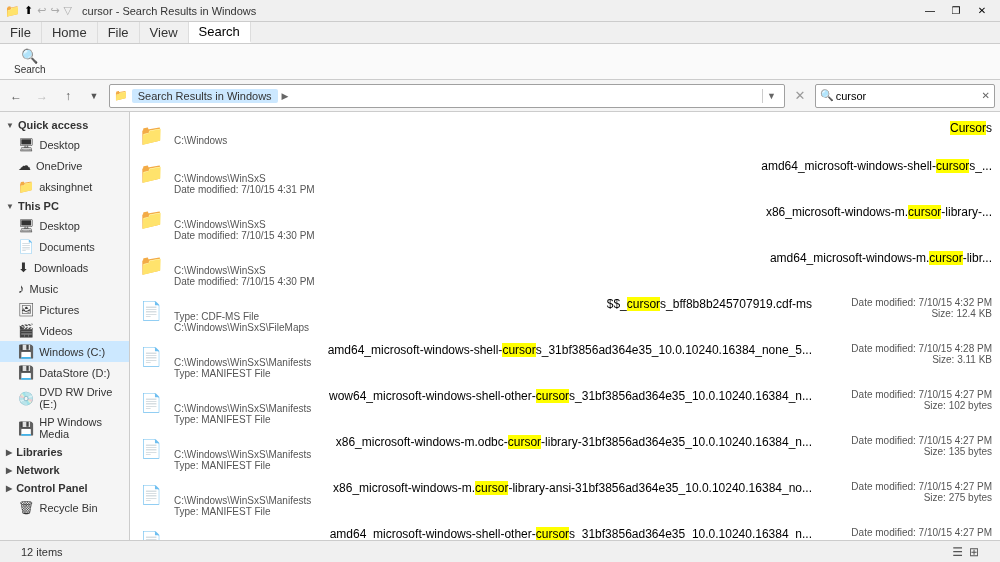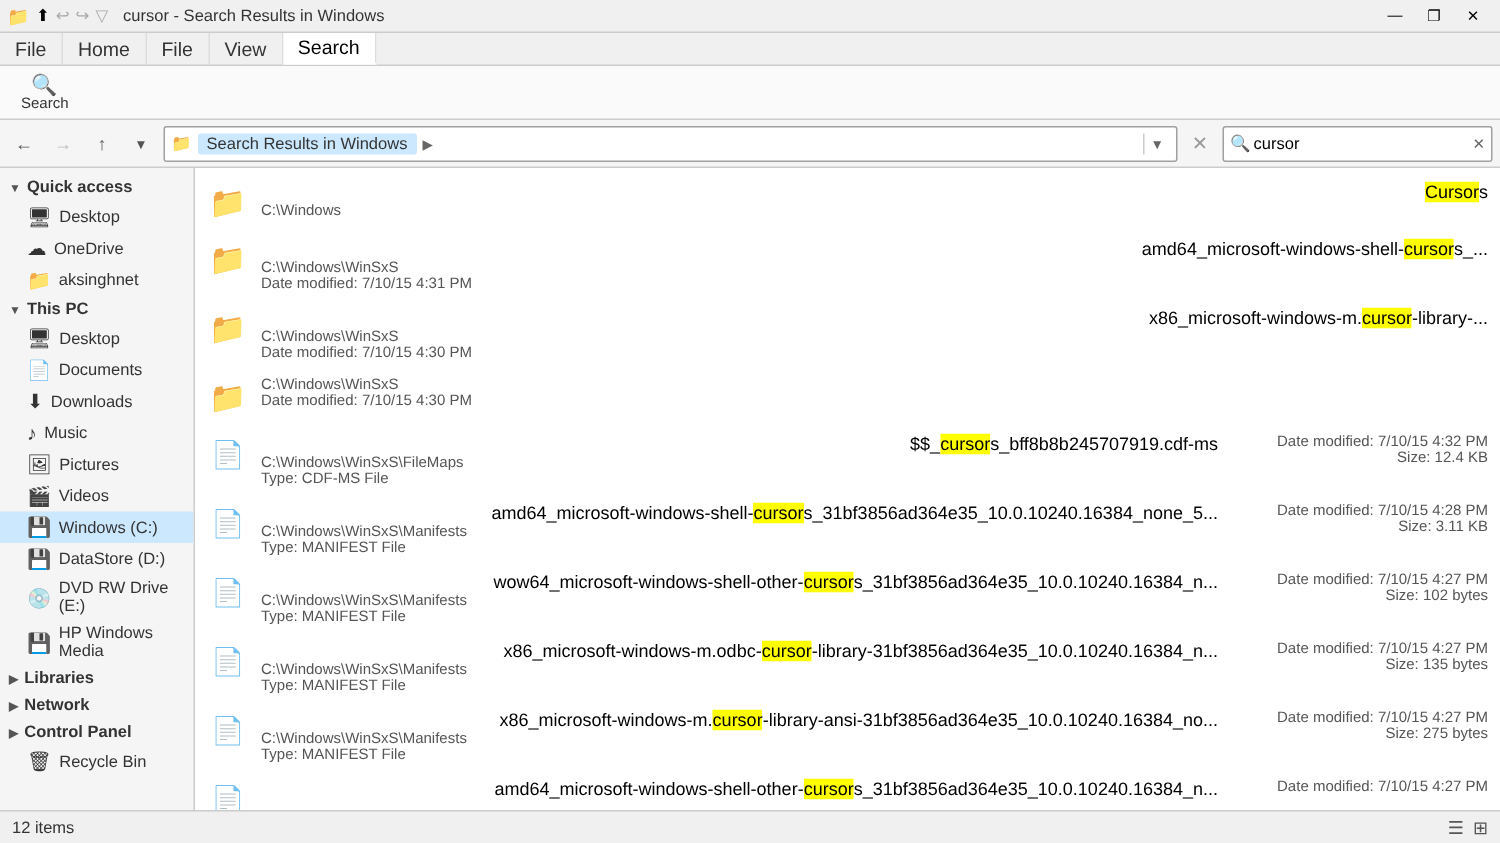--- a/index.html
+++ b/index.html
@@ -190,21 +190,21 @@
 
     .highlight { background: #ffff00; }
 
     
     .status-bar {
       height: 22px;
       background: #f0f0f0;
       border-top: 1px solid #ccc;
       display: flex;
       align-items: center;
-      padding: 0 8px;
+      padding: 0 21px;
       justify-content: space-between;
       font-size: 11px; color: #333;
     }
     .status-right { display: flex; gap: 6px; align-items: center; }
     .view-btn { cursor: pointer; font-size: 12px; color: #555; }
   </style>
 </head>
 <body>
 
 <div class="title-bar">
@@ -369,31 +369,32 @@
       <div class="file-info-main">
         <div class="file-name">x86_microsoft-windows-m.<span class="highlight">cursor</span>-library-...</div>
         <div class="file-path">C:\Windows\WinSxS</div>
         <div class="file-path">Date modified: 7/10/15 4:30 PM</div>
       </div>
     </div>
 
     <div class="file-item">
       <div class="file-item-icon" style="color:#f5a623;">📁</div>
       <div class="file-info-main">
+        <div class="file-name">amd64_microsoft-windows-m.<span class="highlight">cursor</span>-libr...</div>
         <div class="file-path">C:\Windows\WinSxS</div>
         <div class="file-path">Date modified: 7/10/15 4:30 PM</div>
       </div>
     </div>
 
     <div class="file-item">
       <div class="file-item-icon" style="color:#aaa; font-size:18px;">📄</div>
       <div class="file-info-main">
         <div class="file-name">$$_<span class="highlight">cursor</span>s_bff8b8b245707919.cdf-ms</div>
+        <div class="file-path">Type: CDF-MS File</div>
         <div class="file-path">C:\Windows\WinSxS\FileMaps</div>
-        <div class="file-path">Type: CDF-MS File</div>
       </div>
       <div class="file-meta">
         <span>Date modified: 7/10/15 4:32 PM</span>
         <span>Size: 12.4 KB</span>
       </div>
     </div>
 
     <div class="file-item">
       <div class="file-item-icon" style="color:#aaa; font-size:18px;">📄</div>
       <div class="file-info-main">

